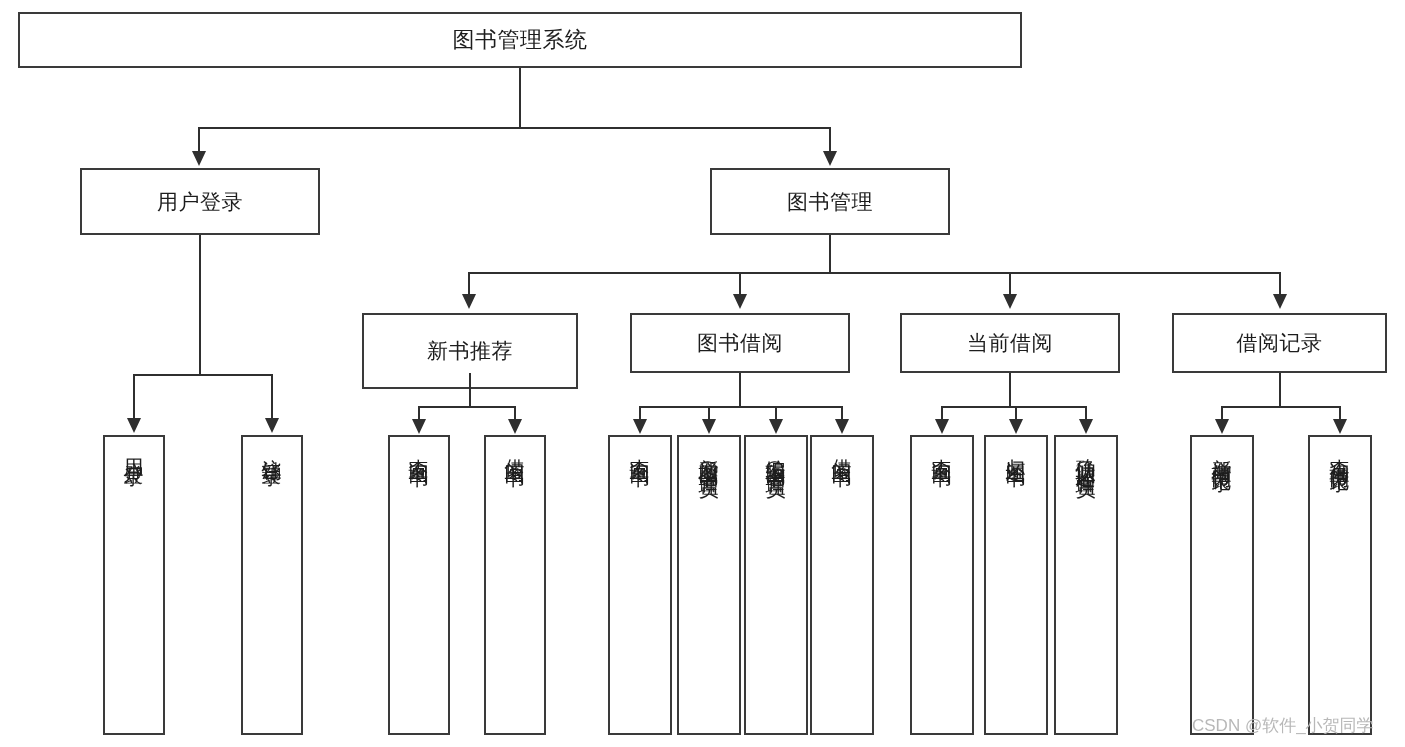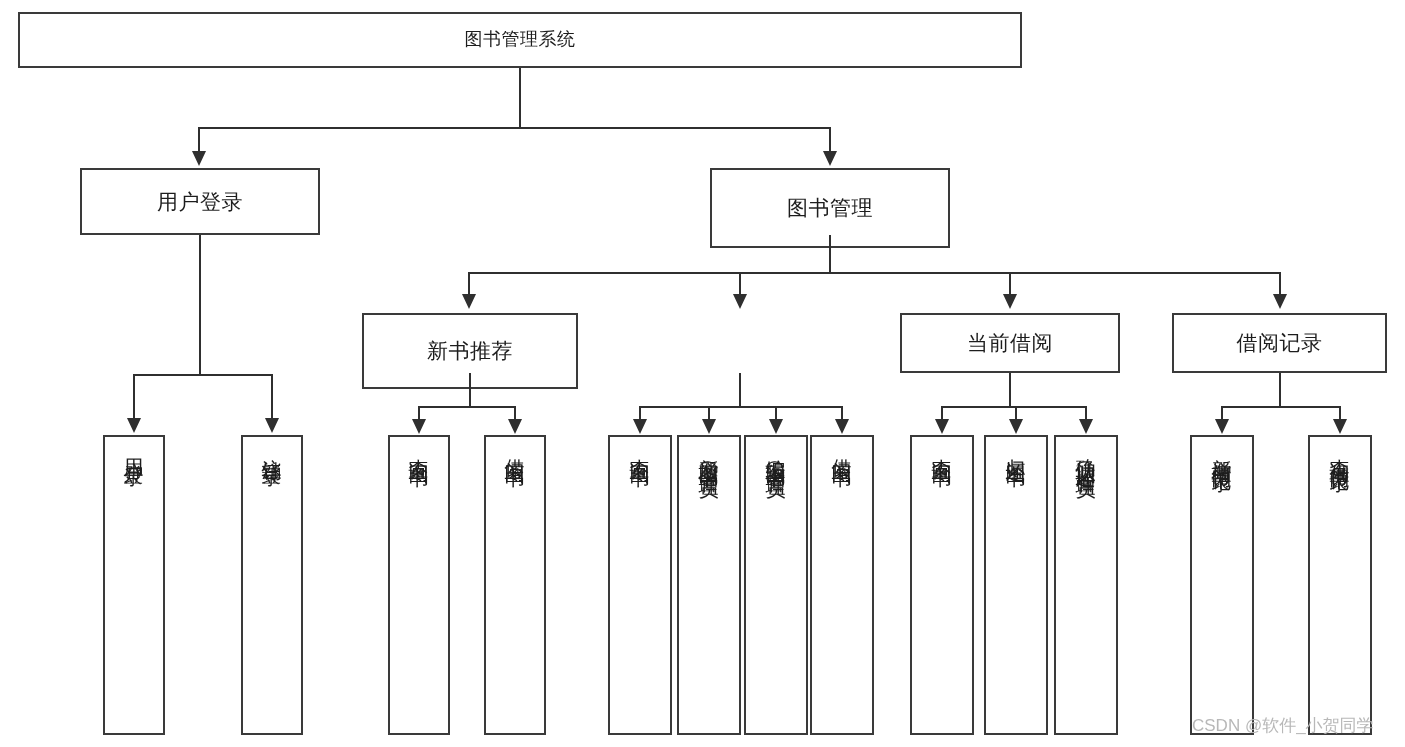--- a/index.html
+++ b/index.html
@@ -25,21 +25,21 @@
     background: #ffffff;
     color: #1d1d1d;
     display: flex;
     align-items: center;
     justify-content: center;
     text-align: center;
     font-size: 21px;
     line-height: 1.1;
     letter-spacing: 0.5px;
   }
-  .node.root      { font-size: 18px; }
+  .node.root      { font-size: 22px; }
   .node.level2    { font-size: 21px; }
   .node.level3    { font-size: 21px; }
   
   .node.leaf {
     font-size: 20px;
     padding: 6px 0;
     align-items: flex-start;
     justify-content: center;
   }
   .vtext {
@@ -88,21 +88,21 @@
   <div class="ln h" style="left:198px; top:127px; width:633px;"></div>
 
   <div class="ln v" style="left:198px; top:127px; height:24px;"></div>
   <div class="arrow" style="left:192px; top:151px;"></div>
   <div class="ln v" style="left:829px; top:127px; height:24px;"></div>
   <div class="arrow" style="left:823px; top:151px;"></div>
 
   <div class="node level2" style="left:80px; top:168px; width:240px; height:67px;">
     <span>用户登录</span>
   </div>
-  <div class="node level2" style="left:710px; top:168px; width:240px; height:80px;">
+  <div class="node level2" style="left:710px; top:168px; width:240px; height:67px;">
     <span>图书管理</span>
   </div>
 
   <div class="ln v" style="left:199px; top:235px; height:140px;"></div>
   <div class="ln h" style="left:133px; top:374px; width:139px;"></div>
   <div class="ln v" style="left:133px; top:374px; height:46px;"></div>
   <div class="arrow" style="left:127px; top:418px;"></div>
   <div class="ln v" style="left:271px; top:374px; height:46px;"></div>
   <div class="arrow" style="left:265px; top:418px;"></div>
 
@@ -113,20 +113,23 @@
   <div class="ln v" style="left:739px; top:272px; height:22px;"></div>
   <div class="arrow" style="left:733px; top:294px;"></div>
   <div class="ln v" style="left:1009px; top:272px; height:22px;"></div>
   <div class="arrow" style="left:1003px; top:294px;"></div>
   <div class="ln v" style="left:1279px; top:272px; height:22px;"></div>
   <div class="arrow" style="left:1273px; top:294px;"></div>
 
   <div class="node level3" style="left:362px; top:313px; width:216px; height:76px;">
     <span>新书推荐</span>
   </div>
+  <div class="node level3" style="left:630px; top:313px; width:220px; height:60px;">
+    <span>图书借阅</span>
+  </div>
   <div class="node level3" style="left:1172px; top:313px; width:215px; height:60px;">
     <span>借阅记录</span>
   </div>
   <div class="node level3" style="left:900px; top:313px; width:220px; height:60px;">
     <span>当前借阅</span>
   </div>
 
   <div class="ln v" style="left:469px; top:373px; height:34px;"></div>
   <div class="ln h" style="left:418px; top:406px; width:98px;"></div>
   <div class="ln v" style="left:418px; top:406px; height:14px;"></div>

